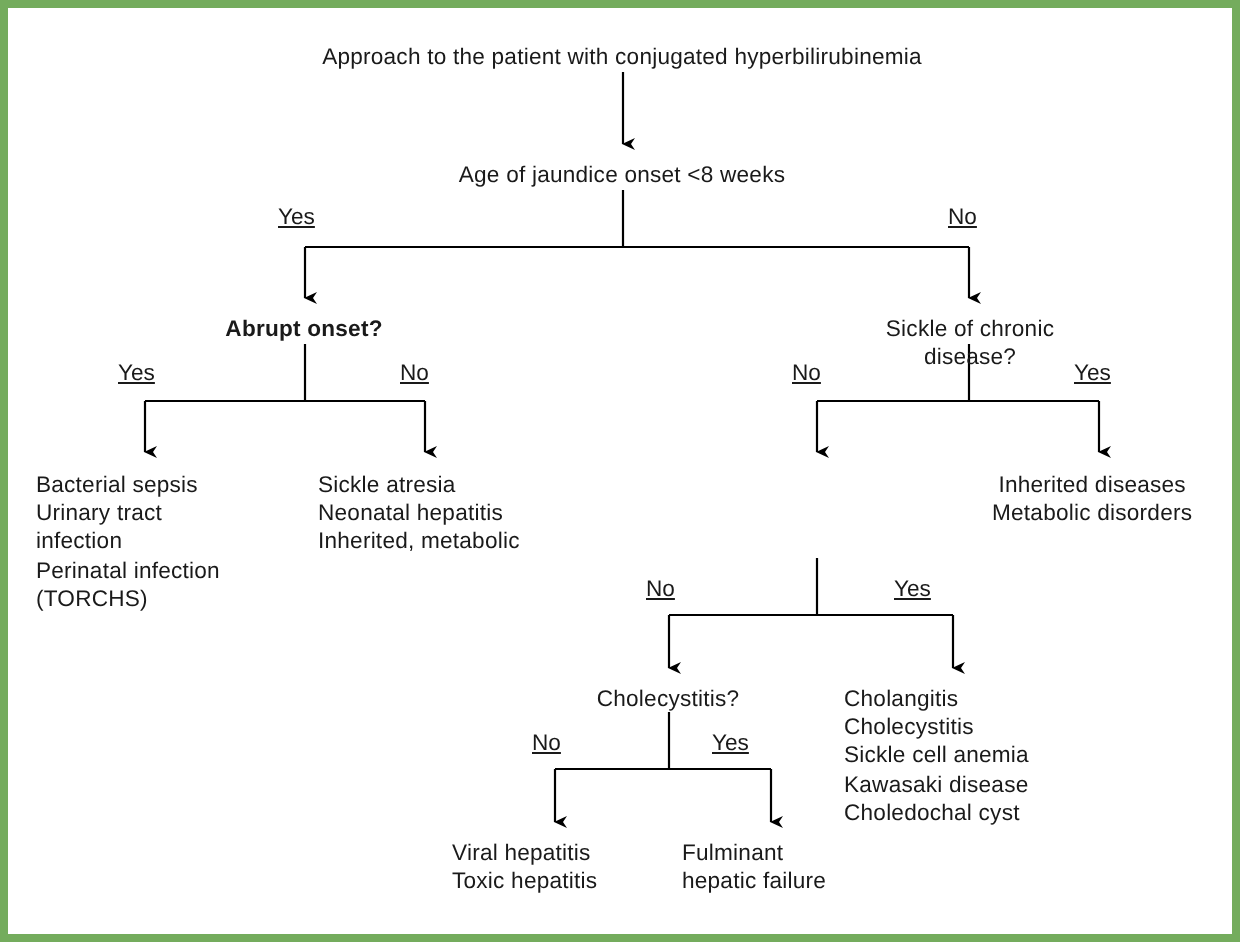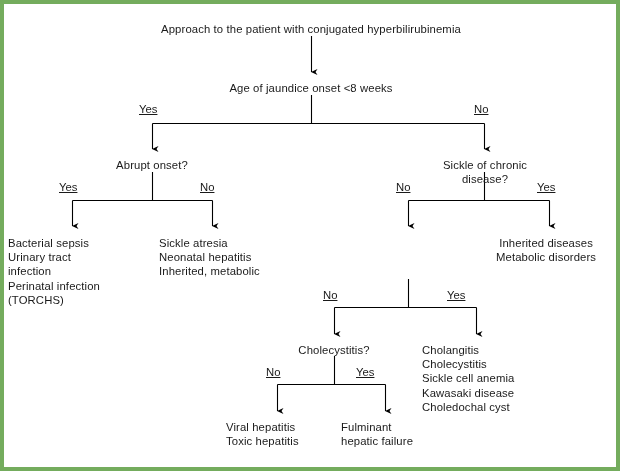--- a/index.html
+++ b/index.html
@@ -82,25 +82,25 @@
       <line x1="273.5" y1="380.5" x2="381.5" y2="380.5"></line>
       <line x1="273.5" y1="380.5" x2="273.5" y2="407" marker-end="url(#arw)"></line>
       <line x1="381.5" y1="380.5" x2="381.5" y2="407" marker-end="url(#arw)"></line>
     </g>
   </svg>
 
   <div class="node ctr" style="left:307px; top:18px;">Approach to the patient with conjugated hyperbilirubinemia</div>
 
   <div class="node ctr" style="left:307px; top:77px;">Age of jaundice onset &lt;8 weeks</div>
 
-  <div class="node ctr" style="left:148px; top:154px;">Abrupt onset?</div>
+  <div class="node ctr" style="left:148px; top:154px;font-weight:bold;">Abrupt onset?</div>
 
   <div class="node ctr" style="left:481px; top:154px;">Sickle of chronic disease?</div>
 
-  <div class="node lft" style="left:4px; top:232px;">Bacterial sepsis
+  <div class="node lft" style="left:14px; top:232px;">Bacterial sepsis
 Urinary tract
   infection
 Perinatal infection
  (TORCHS)</div>
 
   <div class="node lft" style="left:155px; top:232px;">Sickle atresia
 Neonatal hepatitis
 Inherited, metabolic</div>
 
 

